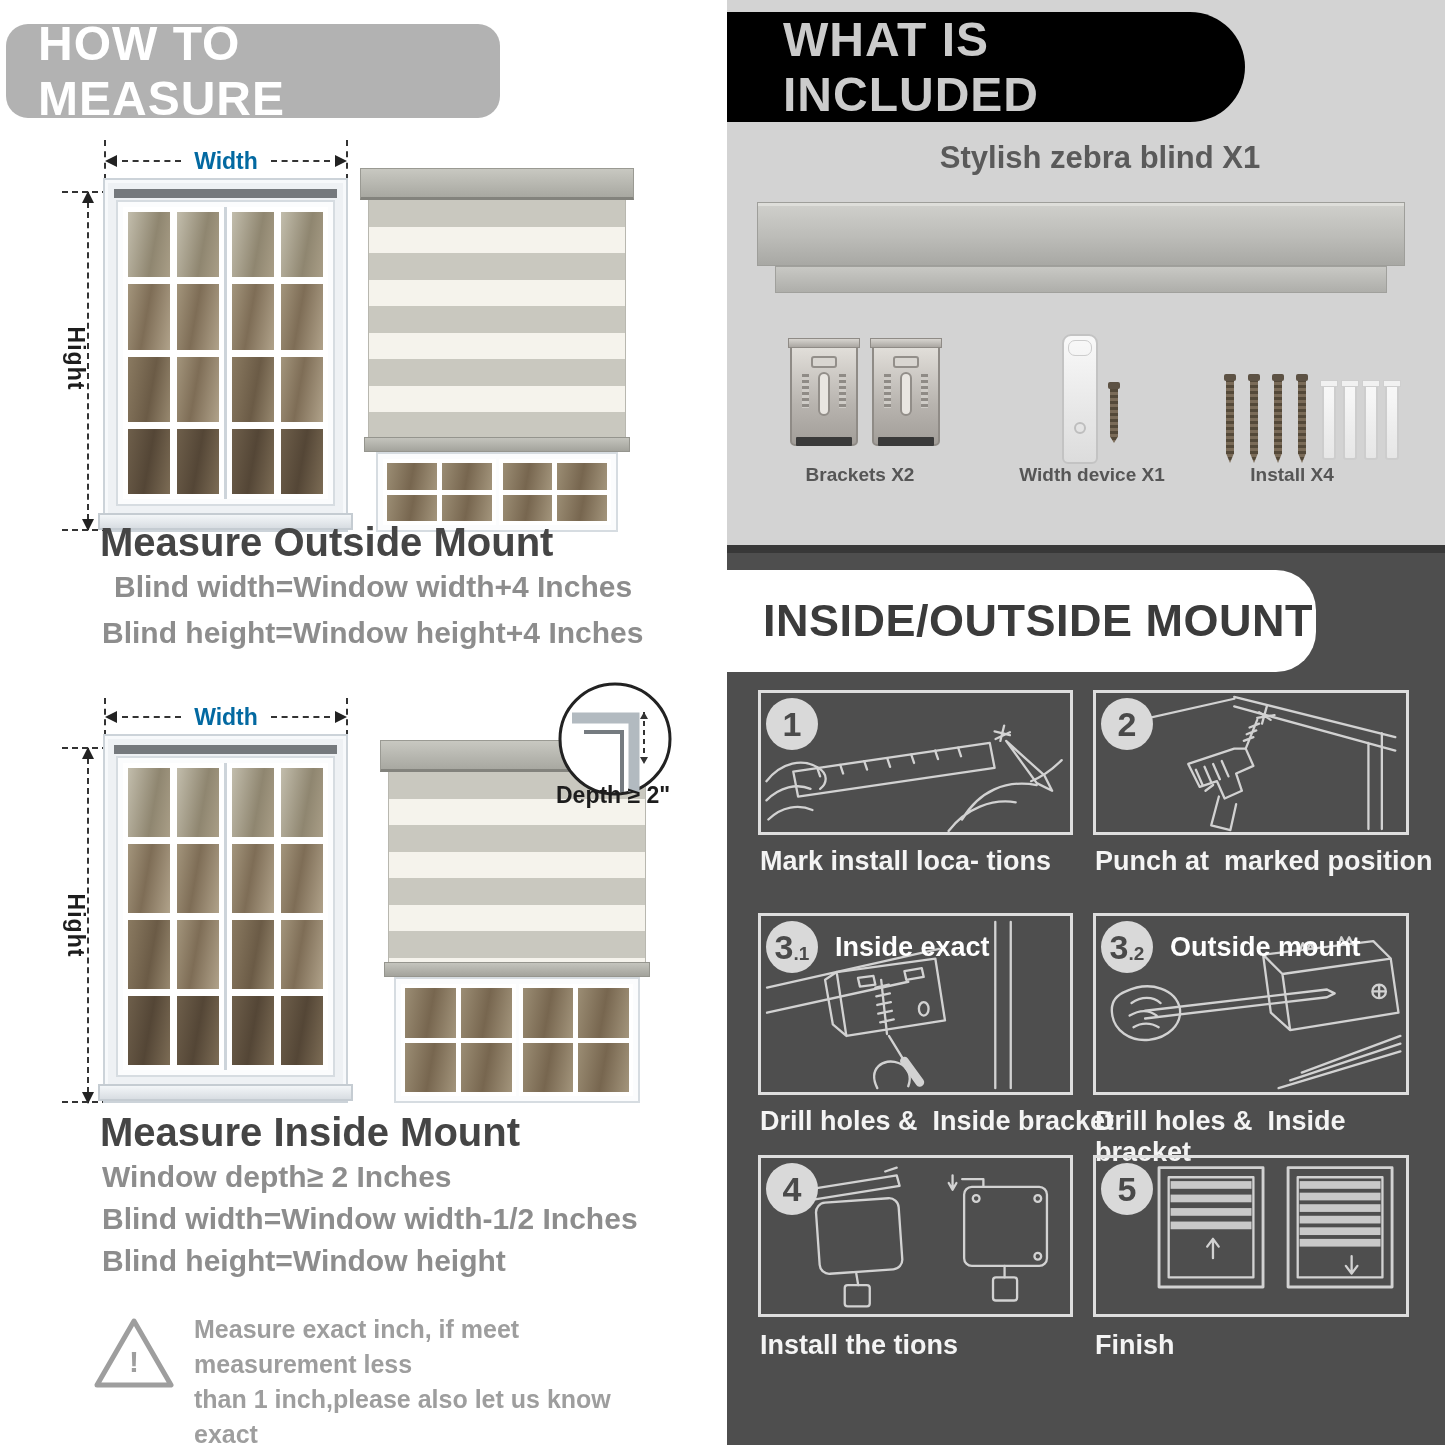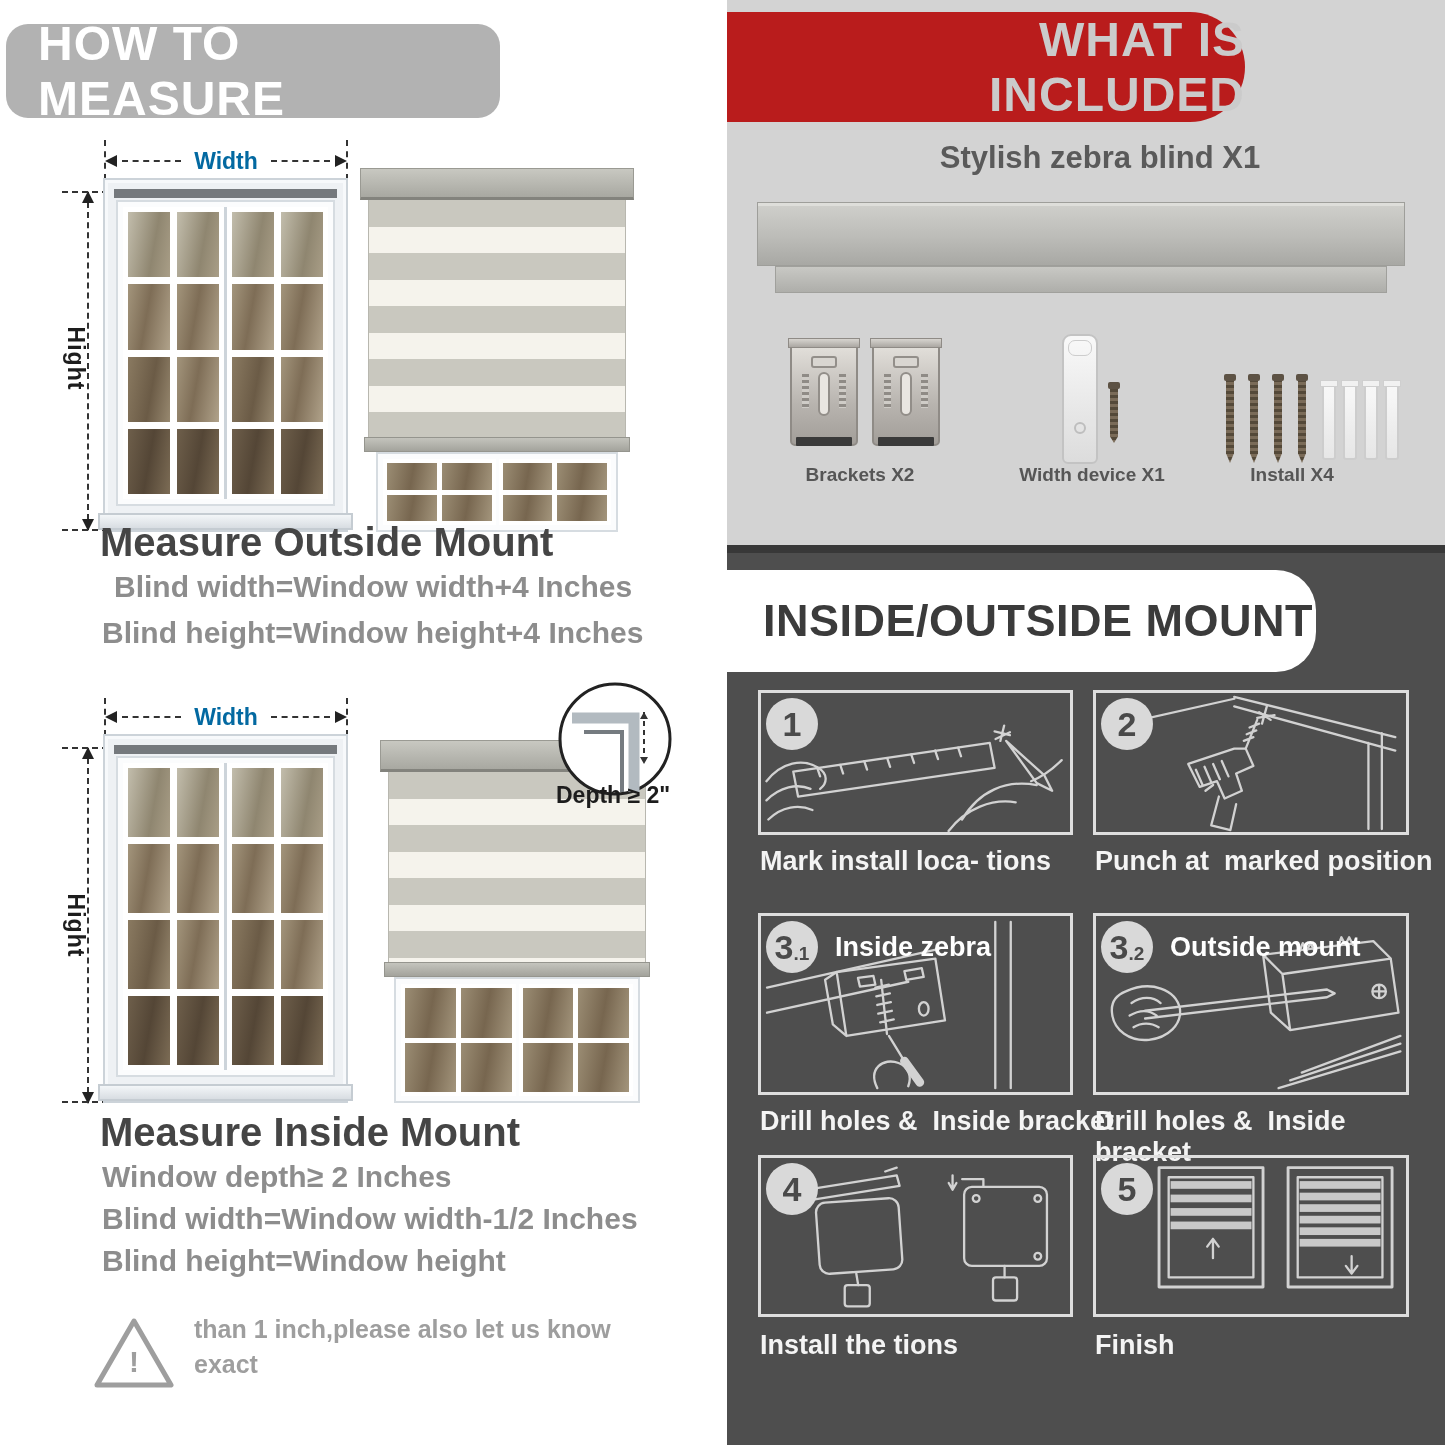--- a/index.html
+++ b/index.html
@@ -61,23 +61,23 @@
   .warn-text{font-size:25px;font-weight:bold;color:#9e9e9e;line-height:35px;}
   .warn-mark{position:absolute;left:0;top:0;width:84px;height:78px;display:flex;align-items:center;justify-content:center;
     padding-top:22px;box-sizing:border-box;font-size:30px;font-weight:bold;color:#9e9e9e;}
 
   
   .panel-light{left:727px;top:0;width:718px;height:545px;background:#d3d3d3;}
   .panel-strip{left:727px;top:545px;width:718px;height:8px;background:#383838;}
   .panel-dark{left:727px;top:553px;width:718px;height:892px;background:#4e4e4e;}
 
   .incl-hdr{
-    left:727px;top:12px;width:518px;height:110px;background:#b91c1c;border-radius:0 55px 55px 0;
+    left:727px;top:12px;width:518px;height:110px;background:#000000;border-radius:0 55px 55px 0;
     color:#cbcbcb;font-size:48px;font-weight:bold;letter-spacing:1px;
-    display:flex;align-items:center;padding-left:56px;box-sizing:border-box;text-align:right;
+    display:flex;align-items:center;padding-left:56px;box-sizing:border-box;
   }
   .blind-x1{left:727px;top:140px;width:746px;text-align:center;font-size:31px;font-weight:bold;color:#5a5a5a;}
   .hr-top{left:757px;top:202px;width:648px;height:64px;
     background:linear-gradient(180deg,#d0d0cc 0%,#bcbcb8 55%,#a8a8a4 100%);
     border:1px solid #9e9e9a;box-sizing:border-box;box-shadow:inset 0 3px 0 #dededa;}
   .hr-bottom{left:775px;top:266px;width:612px;height:27px;
     background:linear-gradient(180deg,#c8c8c4,#aeaeaa);border:1px solid #a0a09c;box-sizing:border-box;}
 
   .bracket{width:68px;height:104px;position:absolute;
     background:linear-gradient(180deg,#e4e1dc,#b8b4af 60%,#a29e99);
@@ -272,20 +272,21 @@
 <div class="abs sec-line" style="left:102px;top:1160px;">Window depth≥ 2 Inches</div>
 <div class="abs sec-line" style="left:102px;top:1202px;">Blind width=Window width-1/2 Inches</div>
 <div class="abs sec-line" style="left:102px;top:1244px;">Blind height=Window height</div>
 
 <div class="abs" style="left:92px;top:1312px;width:560px;height:110px;">
   <svg width="84" height="78" viewBox="0 0 84 78" style="position:absolute;left:0;top:2px;">
     <path d="M42 7 L79 71 L5 71 Z" fill="none" stroke="#9e9e9e" stroke-width="5" stroke-linejoin="round"></path>
   </svg>
   <div class="warn-mark">!</div>
   <div class="warn-text" style="position:absolute;left:102px;top:0;">
+    <span style="display:block;">Measure exact inch, if meet measurement less</span>
     <span style="display:block;">than 1 inch,please also let us know exact</span>
 
   </div>
 </div>
 
 <div class="abs panel-light"></div>
 <div class="abs panel-strip"></div>
 <div class="abs panel-dark"></div>
 
 <div class="abs incl-hdr">
@@ -403,21 +404,21 @@
       <path d="M122 66 L128 122 M116 74 l14 -3 M117 83 l14 -3 M118 92 l14 -3 M119 101 l14 -3 M121 110 l14 -3"></path>
       <path d="M130 124 L146 150"></path>
       <path d="M146 150 L162 172" stroke-width="9"></path>
       <path d="M118 178 C108 158 124 146 140 152 C150 156 154 166 150 176"></path>
     </g>
   </svg>
   <div class="badge">
     <span>3</span>
       <span class="sub">.1</span>
   </div>
-  <div class="step-title">Inside zebra</div>
+  <div class="step-title">Inside exact</div>
 </div>
 <div class="step-cap" style="left:760px;top:1106px;">Drill holes &amp;  Inside bracket</div>
 
 <div class="step-box" style="left:1093px;top:913px;width:316px;height:182px;">
   <svg viewBox="0 0 315 182">
     <g class="art">
       <path d="M170 40 L284 26 L302 44 L190 60 Z M190 60 L302 44 L310 100 L198 118 Z M170 40 L190 60 L198 118 L178 100 Z"></path>
       <path d="M208 36 l3 -8 l4 8 l4 -8 l4 8 M248 30 l3 -8 l4 8 l4 -8 l4 8"></path>
       <path d="M283 78 a7 7 0 1 0 14 0 a7 7 0 1 0 -14 0 M283 78 h14 M290 71 v14"></path>
       <path d="M48 98 L236 76 M48 106 L236 84 M236 76 L244 80 L236 84"></path>

